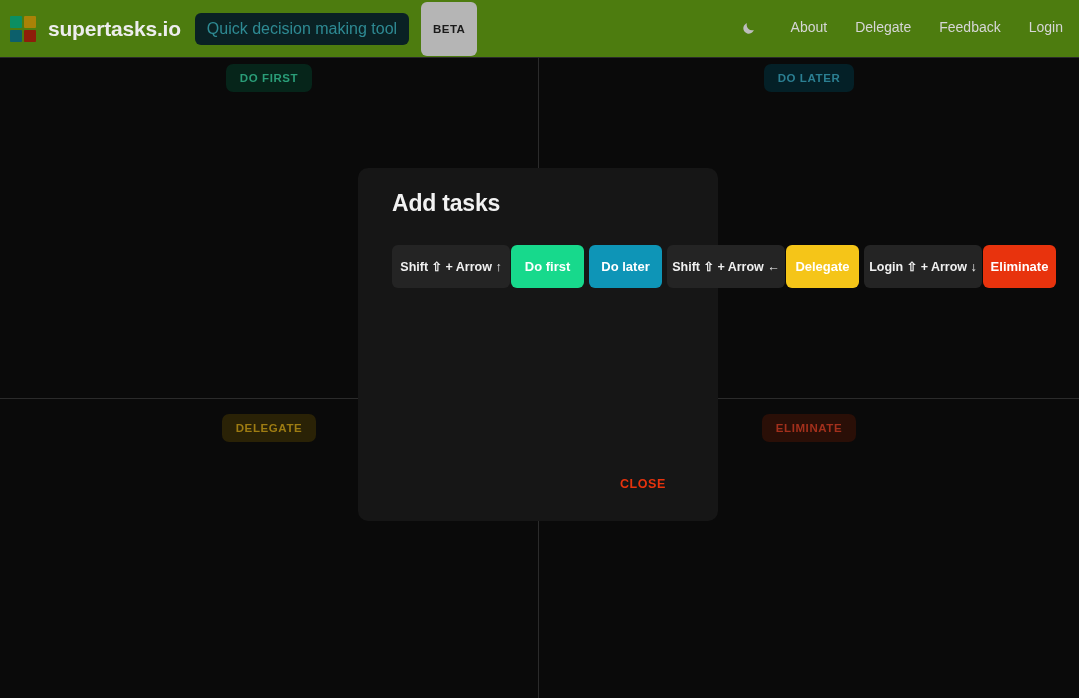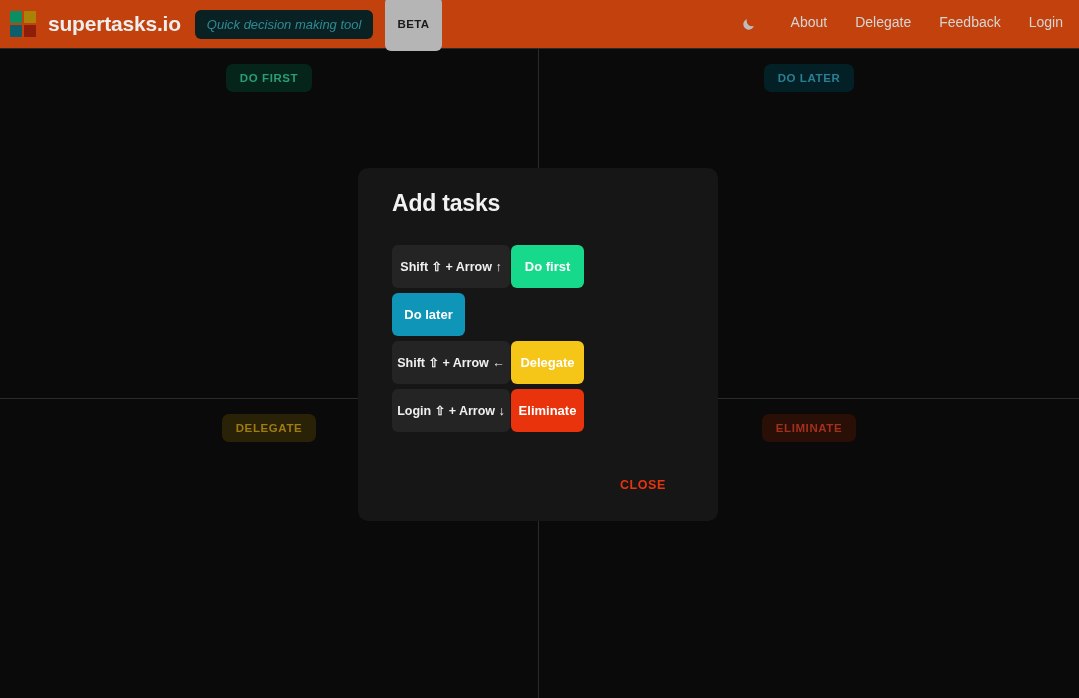--- a/index.html
+++ b/index.html
@@ -15,22 +15,22 @@
     font-family: "Liberation Sans", sans-serif;
     color: #e6e6e6;
     position: relative;
   }
 
   
   #header {
     position: absolute;
     top: 0; left: 0;
     width: 1079px;
-    height: 49px;
-    background: #c2410c;
+    height: 58px;
+    background: #4d7c0f;
     border-bottom: 1px solid #2a2a2a;
     display: flex;
     align-items: center;
     padding: 0 16px 0 10px;
     z-index: 5;
   }
 
   #logo-mark {
     width: 26px;
     height: 26px;
@@ -52,26 +52,25 @@
     font-weight: 700;
     letter-spacing: -0.2px;
     color: #ededed;
     white-space: nowrap;
   }
 
   #tagline-pill {
     margin-left: 14px;
     background: #0a2124;
     color: #2e8a93;
-    font-size: 13px;
+    font-size: 16px;
     font-weight: 500;
     padding: 7px 12px;
     border-radius: 6px;
     white-space: nowrap;
-    font-style: italic;
   }
 
   #beta-badge {
     margin-left: 12px;
     background: #b5b5b5;
     color: #1a1a1a;
     font-size: 11.5px;
     font-weight: 700;
     letter-spacing: 0.4px;
     padding: 21px 12px;
@@ -161,21 +160,21 @@
     font-size: 23px;
     font-weight: 700;
     color: #f2f2f2;
     letter-spacing: -0.2px;
     padding-left: 14px;
     margin-bottom: 28px;
   }
 
   #shortcut-list {
     display: flex;
-    flex-direction: column;
+    flex-direction: row;
     gap: 5px;
     padding-left: 14px;
   }
   .shortcut-row {
     display: flex;
     align-items: stretch;
     gap: 1px;
     height: 43px;
   }
   .shortcut-keys {

